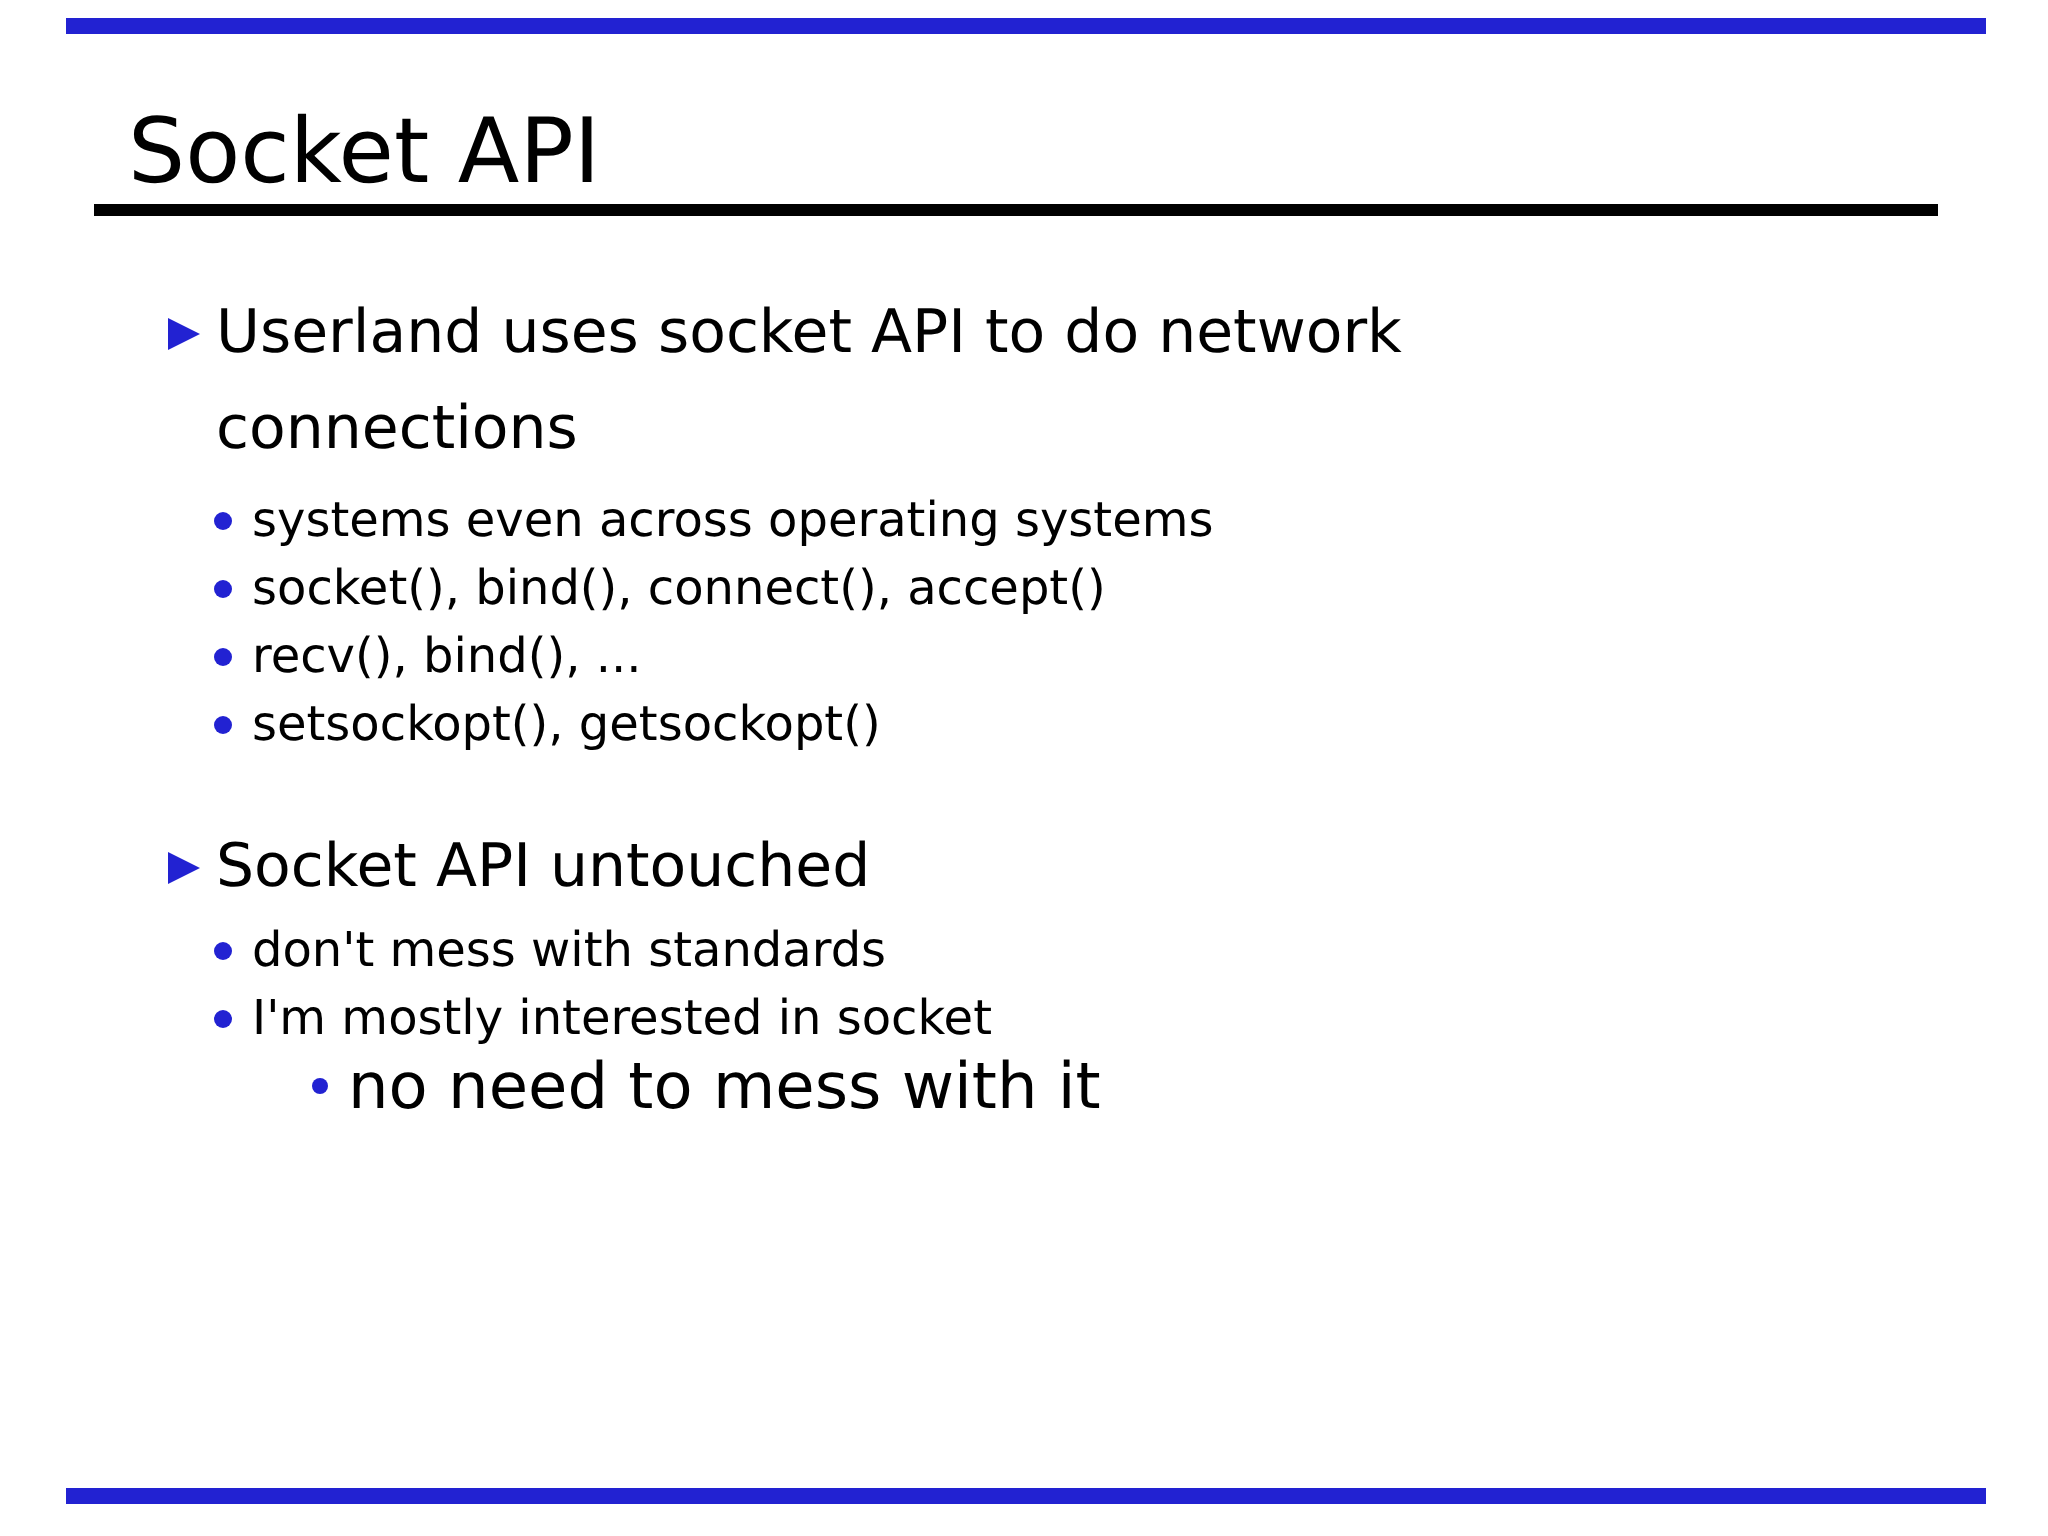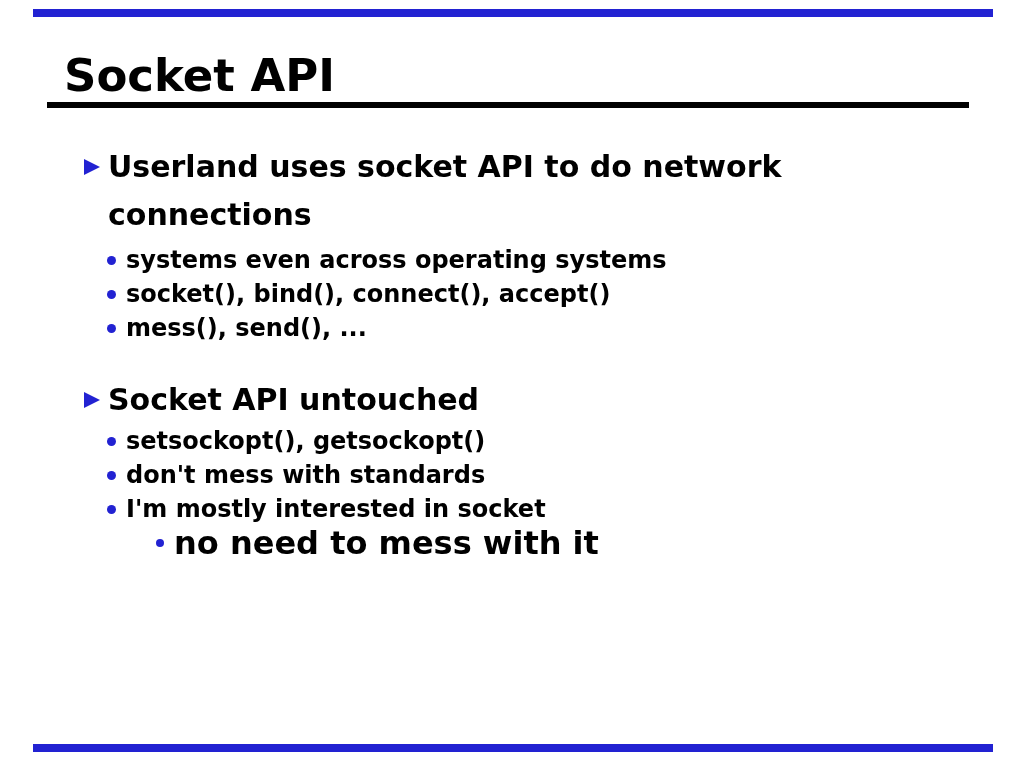--- a/index.html
+++ b/index.html
@@ -1,15 +1,15 @@
 <!DOCTYPE html>
 <html style="--accent: #2222d2;"><head>
 <meta charset="utf-8">
 <style>
-  * { margin: 0; padding: 0; box-sizing: border-box; font-weight: bold; }
+  * { margin: 0; padding: 0; box-sizing: border-box; }
   html, body { background: #ffffff; }
   body { font-family: "DejaVu Sans", "Liberation Sans", sans-serif; }
 
   .slide {
     position: relative;
     width: 1024px;
     height: 768px;
     background: #ffffff;
     overflow: hidden;
     color: #000000;
@@ -127,31 +127,31 @@
       <span class="btext">systems even across operating systems</span>
     </div>
 
     <div class="row l2">
       <span class="dot"></span>
       <span class="btext">socket(), bind(), connect(), accept()</span>
     </div>
 
     <div class="row l2">
       <span class="dot"></span>
-      <span class="btext">mess(), send(), ...</span>
+      <span class="btext">recv(), bind(), ...</span>
+    </div>
+
+    <div class="row l2">
+      <span class="dot"></span>
+      <span class="btext">setsockopt(), getsockopt()</span>
     </div>
 
     <div class="row l1 gap-lg">
       <span class="tri"></span>
       <span class="btext">Socket API untouched</span>
-    </div>
-
-    <div class="row l2">
-      <span class="dot"></span>
-      <span class="btext">setsockopt(), getsockopt()</span>
     </div>
 
     <div class="row l2">
       <span class="dot"></span>
       <span class="btext">don't mess with standards</span>
     </div>
 
     <div class="row l2">
       <span class="dot"></span>
       <span class="btext">I'm mostly interested in socket</span>

